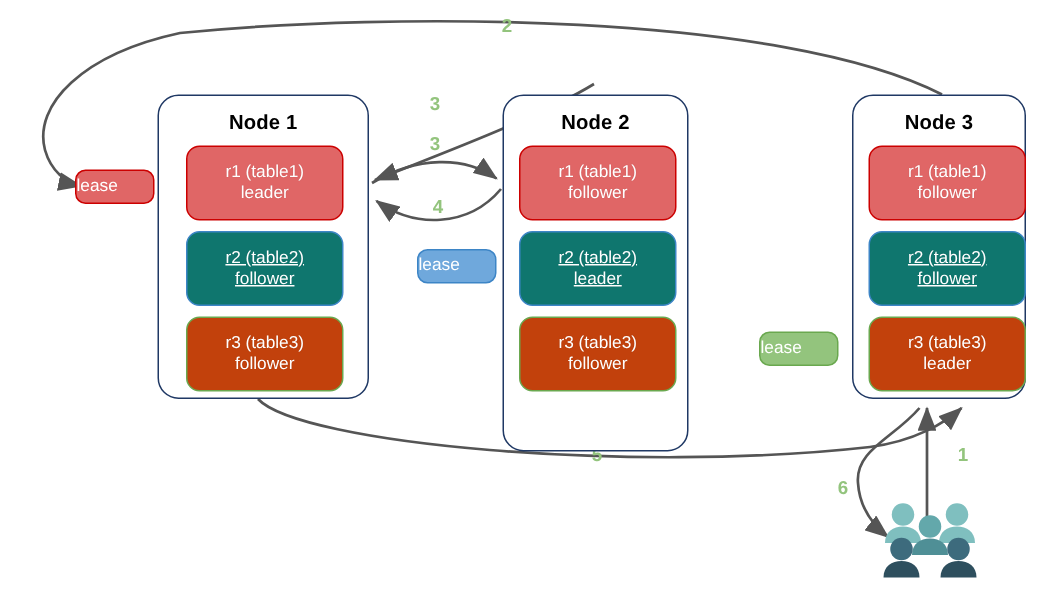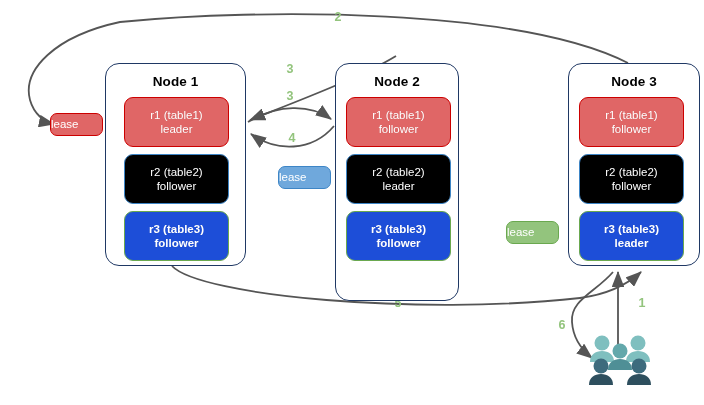--- a/index.html
+++ b/index.html
@@ -57,27 +57,27 @@
     line-height: 14.5px;
     text-align: center;
     text-shadow: 0 0 1px rgba(0,0,0,0.12);
   }
   .replica .l1, .replica .l2 { display: block; }
   .rep-red {
     background: #e06666;
     border: 1.4px solid #cc0000;
   }
   .rep-blue {
-    background: #000000;
+    background: #0f766e;
     border: 1.4px solid #3d85c6;
+    text-decoration: underline;
   }
   .rep-green {
-    background: #1d4ed8;
+    background: #c2410c;
     border: 1.4px solid #6aa84f;
-    font-weight: bold;
   }
   .lease-box {
     position: absolute;
     box-sizing: border-box;
     border-radius: 7px;
     display: flex;
     align-items: center;
     justify-content: flex-start;
     color: #ffffff;
     font-size: 11.5px;
@@ -162,21 +162,21 @@
     <div class="replica rep-blue" style="left:10px; top:90px; width:105px; height:50px;">
       <span class="l1">r2 (table2)</span>
       <span class="l2">leader</span>
     </div>
     <div class="replica rep-green" style="left:10px; top:147px; width:105px; height:50px;">
       <span class="l1">r3 (table3)</span>
       <span class="l2">follower</span>
     </div>
   </div>
 
-  <div class="node-box" style="left:568px; top:63px; width:132px; height:203px;">
+  <div class="node-box" style="left:568px; top:63px; width:116px; height:203px;">
     <div class="node-title">Node 3</div>
     <div class="replica rep-red" style="left:10px; top:33px; width:105px; height:50px;">
       <span class="l1">r1 (table1)</span>
       <span class="l2">follower</span>
     </div>
     <div class="replica rep-blue" style="left:10px; top:90px; width:105px; height:50px;">
       <span class="l1">r2 (table2)</span>
       <span class="l2">follower</span>
     </div>
     <div class="replica rep-green" style="left:10px; top:147px; width:105px; height:50px;">

